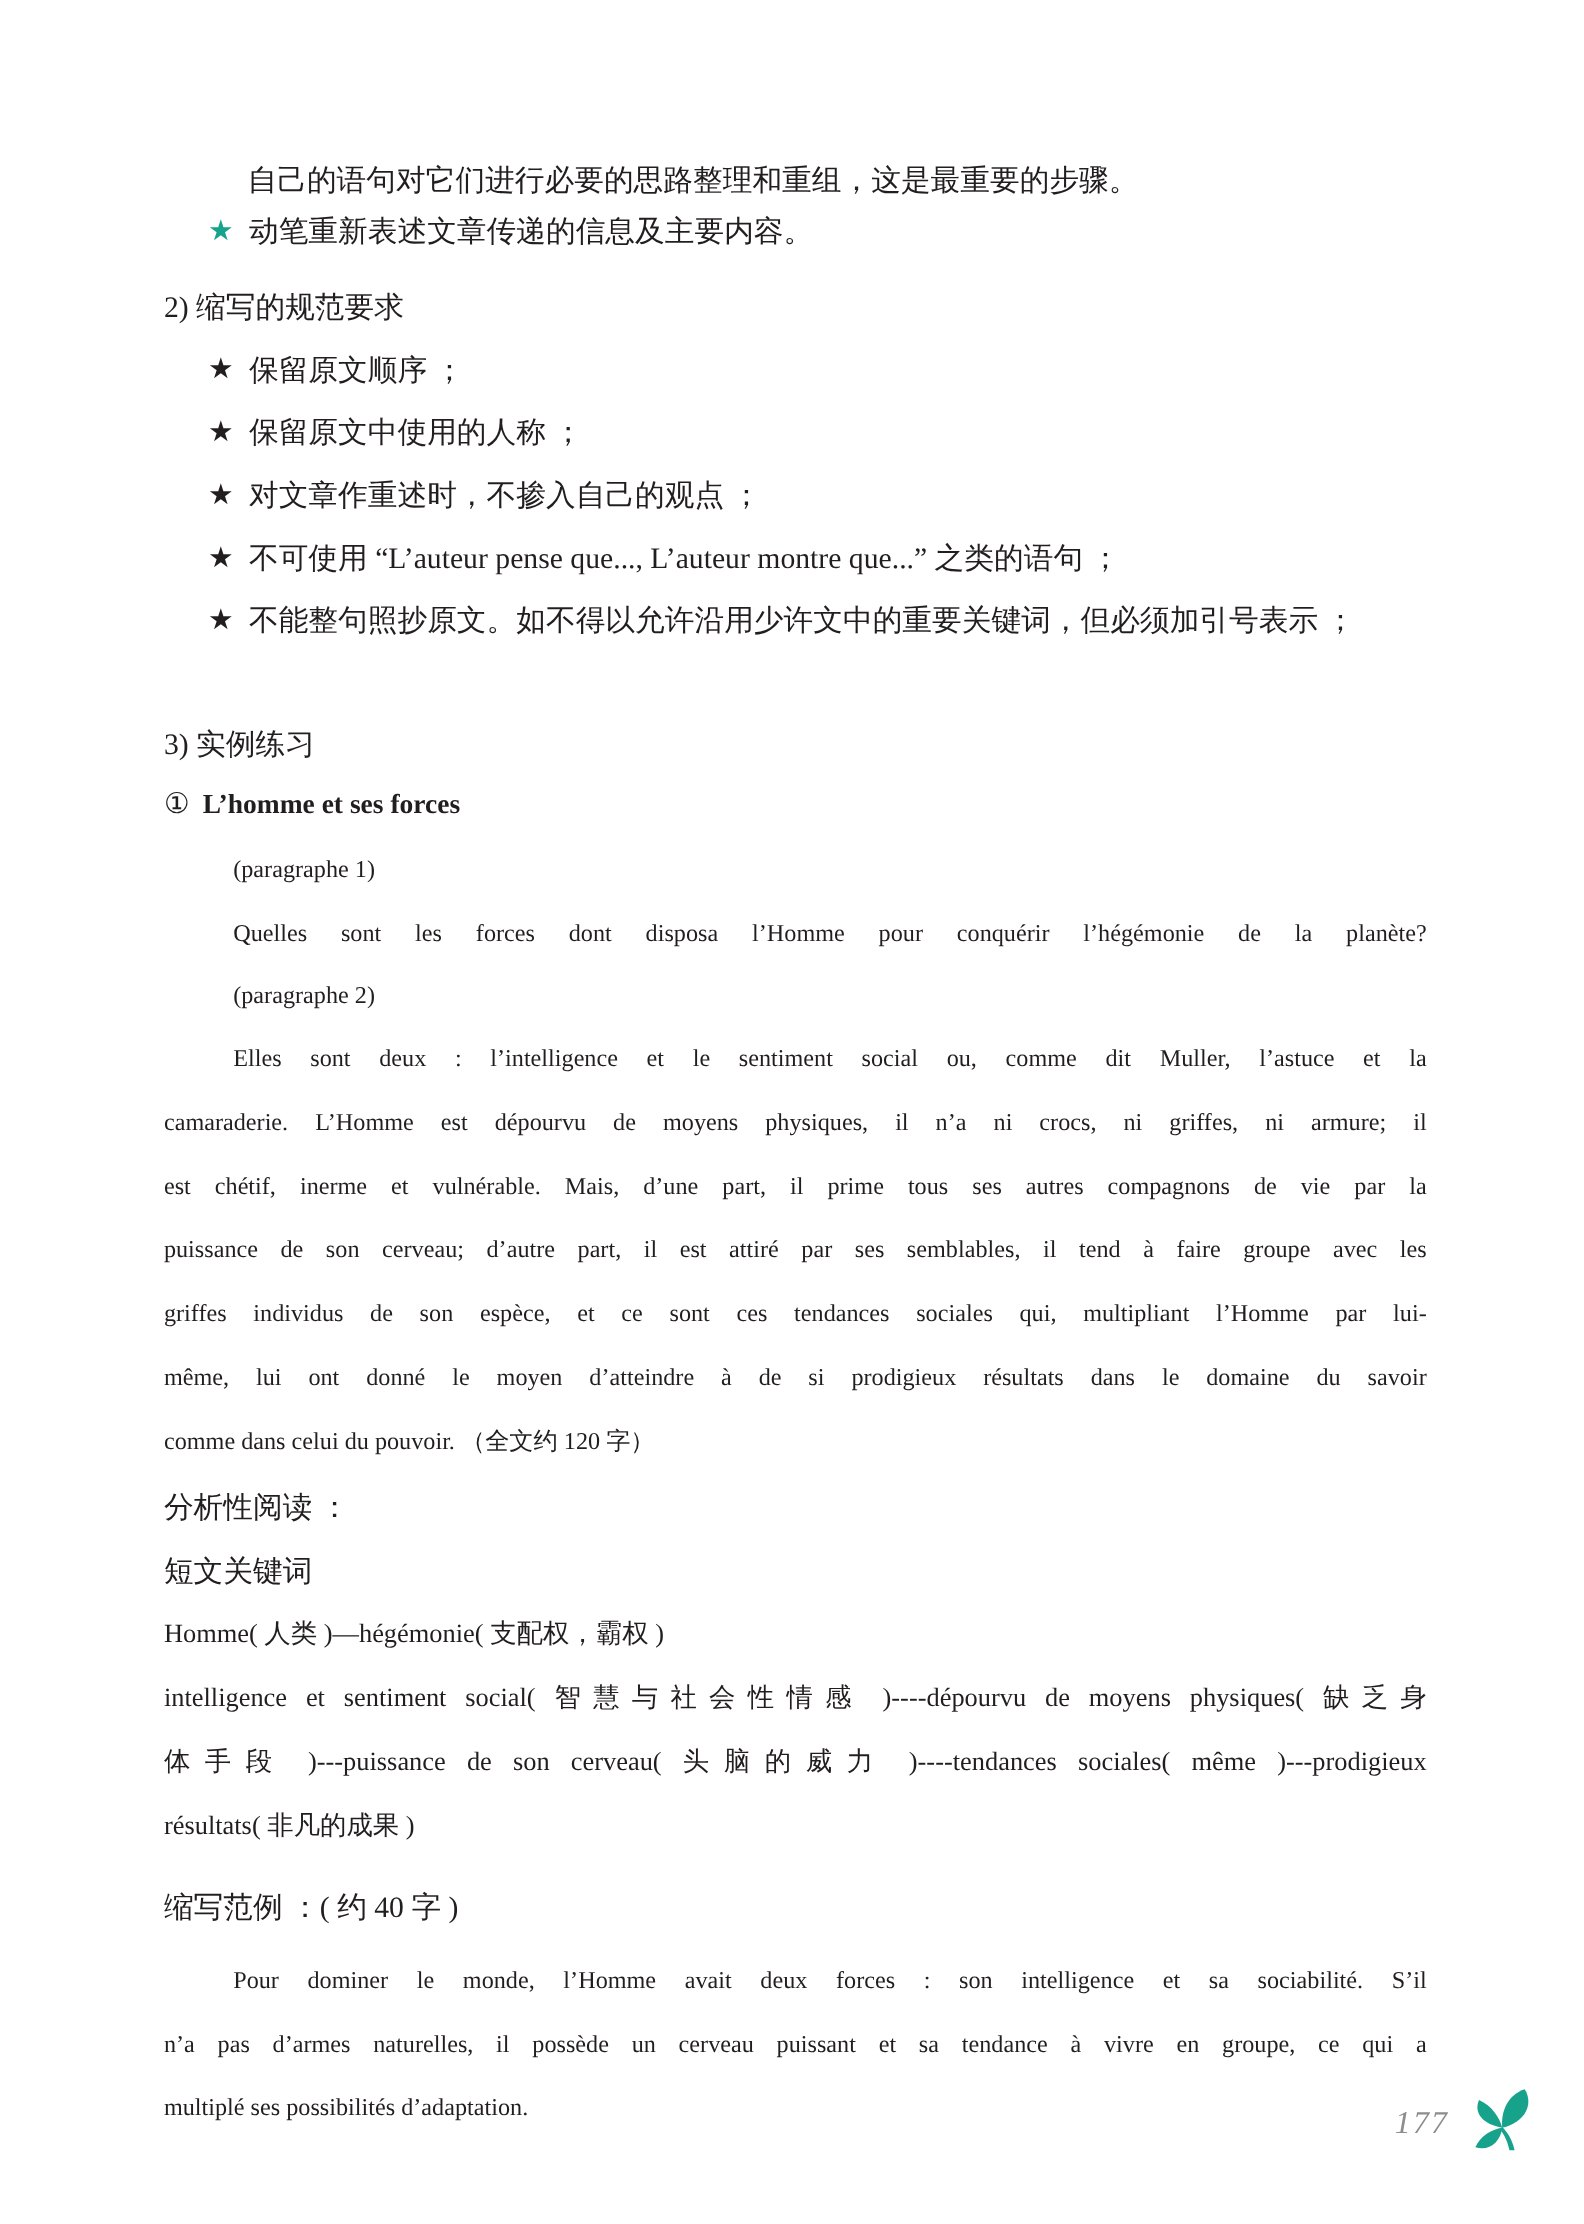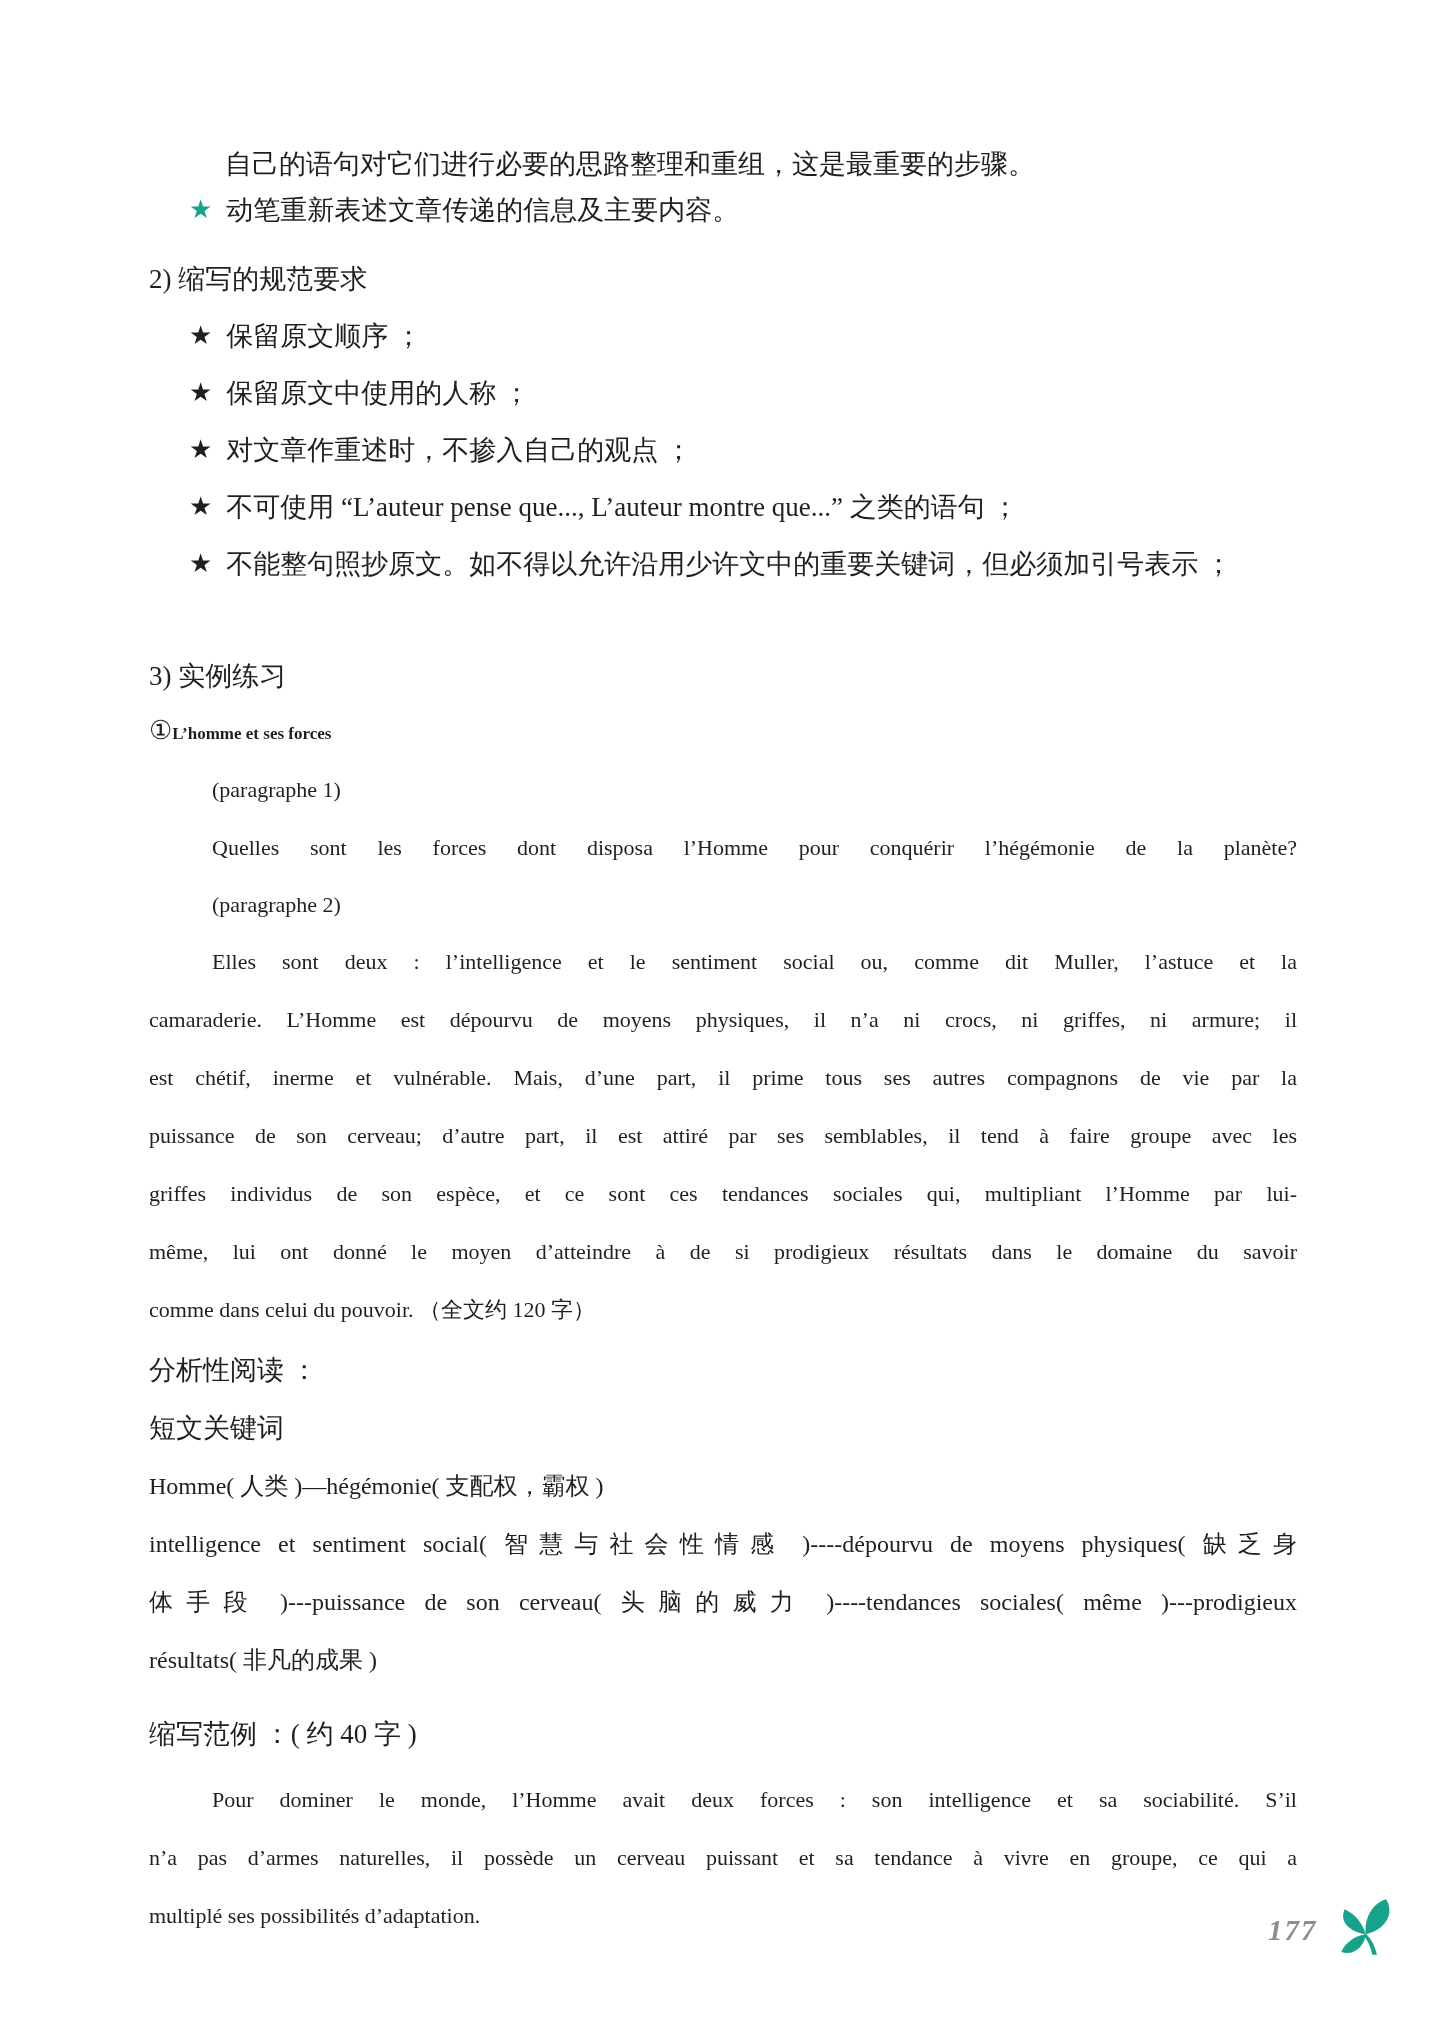--- a/index.html
+++ b/index.html
@@ -18,25 +18,25 @@
   .j    { text-align:justify; text-align-last:justify; }
 
   .indent-cn { left:225px; width:1072px; }
   .indent-fr { left:212px; width:1085px; }
 
   .bullet { left:189px; width:1133px; }
   .star   { display:inline-block; margin-right:14px; font-size:26px; transform:translateY(-1px); }
   .star.teal { color:#17a28c; }
 
   .marker   { font-size:26px; }
-  .ex-title { font-weight:bold; font-size:17px; }
+  .ex-title { font-weight:bold; font-size:25px; margin-left:12px; }
 
   .pagenum {
     position:absolute; left:1268px; top:1914px;
-    font-style:italic; font-weight:bold; color:#8d8d8f;
+    font-style:italic; font-weight:normal; color:#8d8d8f;
     font-size:29px; letter-spacing:2px;
   }
   .leaf { position:absolute; left:1334px; top:1896px; width:66px; height:66px; }
 </style>
 </head>
 <body>
 
 <div class="page">
 
   <p class="line cn indent-cn" style="top:146px">自己的语句对它们进行必要的思路整理和重组，这是最重要的步骤。</p>

